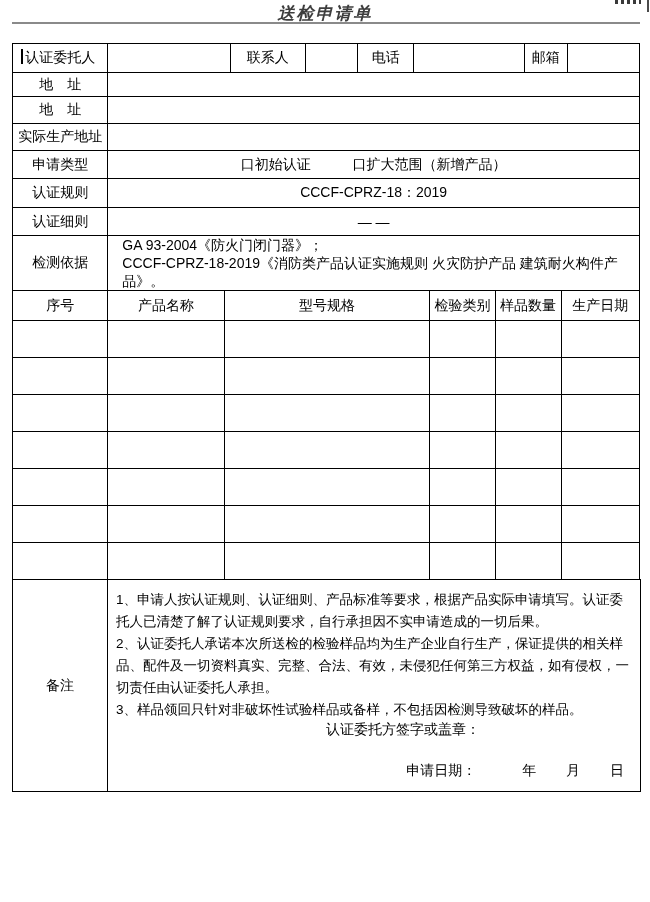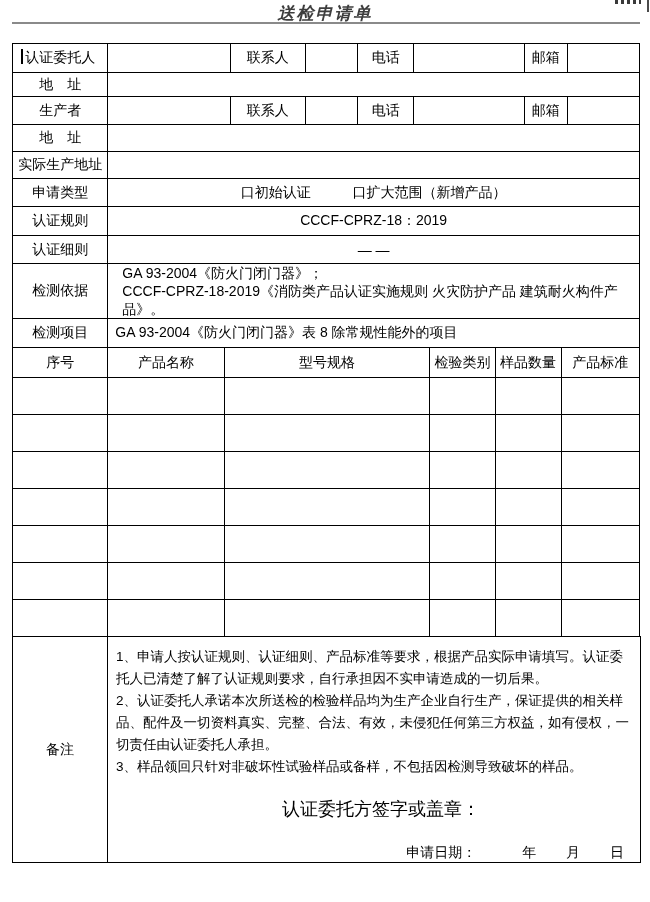--- a/index.html
+++ b/index.html
@@ -30,21 +30,21 @@
   .h29{height:29px}.h24{height:24px}.h28{height:28px}.h27{height:27px}
   .h39{height:39px}.h30{height:30px}.h37{height:37px}
   .basis-line{line-height:18px;text-align:left;padding-left:7px;}
 
   .remark-cell{vertical-align:top;text-align:left;height:211px;}
   .remark-label{height:211px;}
   .notes{padding:9px 8px 0 8px;font-size:13.5px;line-height:22px;text-align:left;}
   .notes p{margin:0;}
   .opt{display:inline-block;}
   .opt + .opt{margin-left:38px;}
-  .sig-line1{margin-top:19px;text-align:right;padding-right:160px;font-size:18px;}
+  .sig-line1{text-align:right;padding-right:160px;font-size:14px;}
   .sig-line2{margin-top:23px;text-align:right;padding-right:16px;font-size:14px;}
   .sig-line2 .gap-lg{margin-left:42px;}
   .sig-line2 .gap-md{margin-left:26px;}
 </style>
 </head>
 <body>
 
 <div class="form-title">送检申请单</div>
 <div class="title-rule"></div>
 <div class="corner-frag"></div>
@@ -70,30 +70,20 @@
     <td></td>
     <td>电话</td>
     <td></td>
     <td>邮箱</td>
     <td></td>
   </tr>
   <tr class="h24">
     <td>地　址</td>
     <td colspan="7"></td>
   </tr>
-  <tr class="h28">
-    <td>生产者</td>
-    <td></td>
-    <td>联系人</td>
-    <td></td>
-    <td>电话</td>
-    <td></td>
-    <td>邮箱</td>
-    <td></td>
-  </tr>
   <tr class="h27">
     <td>地　址</td>
     <td colspan="7"></td>
   </tr>
   <tr class="h27">
     <td>实际生产地址</td>
     <td colspan="7"></td>
   </tr>
   <tr class="h28">
     <td>申请类型</td>
@@ -109,45 +99,41 @@
   <tr class="h28">
     <td>认证细则</td>
     <td colspan="7">— —</td>
   </tr>
   <tr class="h39">
     <td>检测依据</td>
     <td colspan="7" class="left">
       <div class="basis-line">GA 93-2004《防火门闭门器》；</div>
       <div class="basis-line">CCCF-CPRZ-18-2019《消防类产品认证实施规则 火灾防护产品 建筑耐火构件产品》。</div>
     </td>
-  </tr>
-  <tr class="h29">
-    <td>检测项目</td>
-    <td colspan="7" class="left">GA 93-2004《防火门闭门器》表 8 除常规性能外的项目</td>
   </tr>
 </tbody>
   </table>
 
 <table class="tbl-b">
   <colgroup>
     <col style="width:95px">
       <col style="width:116px">
       <col style="width:205px">
     <col style="width:65px">
       <col style="width:66px">
       <col style="width:78px">
   </colgroup>
   <tbody>
       <tr class="h30">
     <th>序号</th>
     <th>产品名称</th>
     <th>型号规格</th>
     <th>检验类别</th>
     <th>样品数量</th>
-    <th>产品标准</th>
+    <th>生产日期</th>
   </tr>
   <tr class="h37">
     <td></td>
         <td></td>
         <td></td>
         <td></td>
         <td></td>
         <td></td>
   </tr>
   <tr class="h37">

